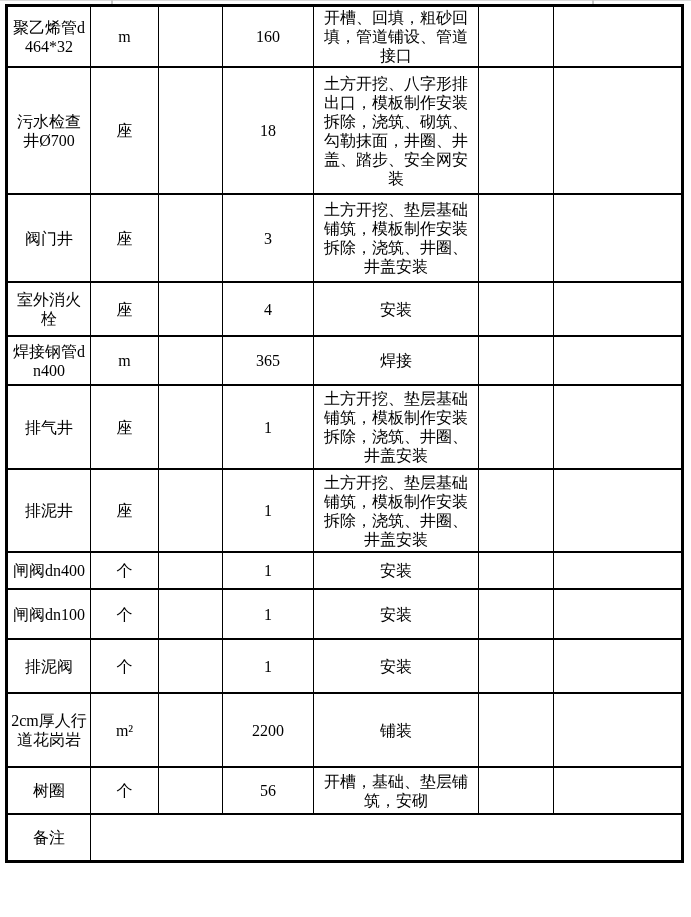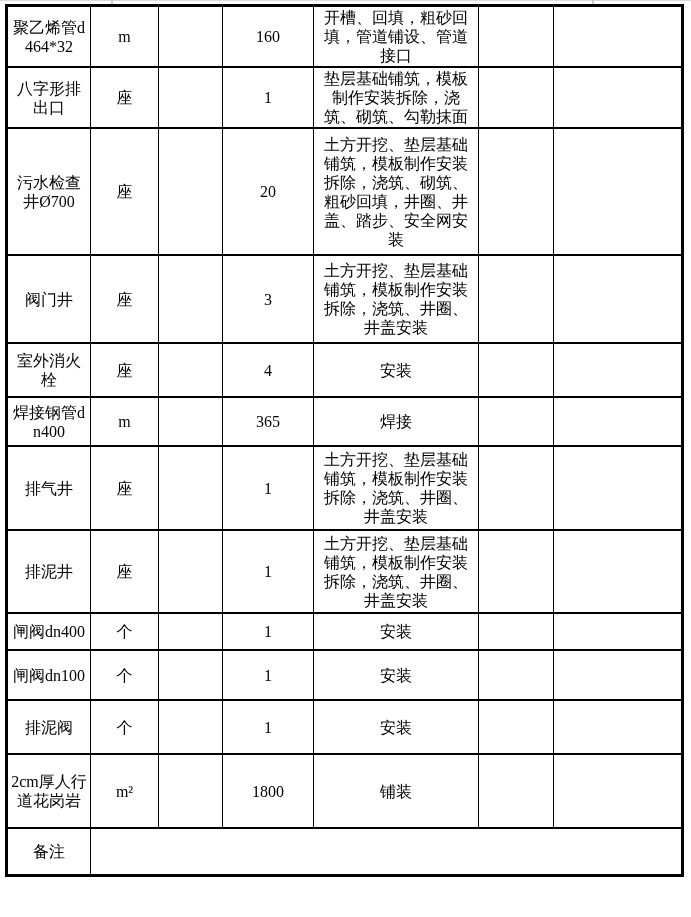--- a/index.html
+++ b/index.html
@@ -43,35 +43,26 @@
     <tbody>
       <tr class="h56">
         <td>聚乙烯管d464*32</td>
         <td>m</td>
         <td></td>
         <td>160</td>
         <td class="desc">开槽、回填，粗砂回填，管道铺设、管道接口</td>
         <td></td>
         <td></td>
       </tr>
-      <tr class="h61">
-        <td>八字形排出口</td>
-        <td>座</td>
-        <td></td>
-        <td>1</td>
-        <td class="desc">垫层基础铺筑，模板制作安装拆除，浇筑、砌筑、勾勒抹面</td>
-        <td></td>
-        <td></td>
-      </tr>
       <tr class="h127">
         <td>污水检查井Ø700</td>
         <td>座</td>
         <td></td>
-        <td>20</td>
-        <td class="desc">土方开挖、垫层基础铺筑，模板制作安装拆除，浇筑、砌筑、粗砂回填，井圈、井盖、踏步、安全网安装</td>
+        <td>18</td>
+        <td class="desc">土方开挖、八字形排出口，模板制作安装拆除，浇筑、砌筑、勾勒抹面，井圈、井盖、踏步、安全网安装</td>
         <td></td>
         <td></td>
       </tr>
       <tr class="h88">
         <td>阀门井</td>
         <td>座</td>
         <td></td>
         <td>3</td>
         <td class="desc">土方开挖、垫层基础铺筑，模板制作安装拆除，浇筑、井圈、井盖安装</td>
         <td></td>
@@ -137,22 +128,31 @@
         <td></td>
         <td>1</td>
         <td class="desc">安装</td>
         <td></td>
         <td></td>
       </tr>
       <tr class="h65">
         <td>2cm厚人行道花岗岩</td>
         <td>m²</td>
         <td></td>
-        <td>1800</td>
+        <td>2200</td>
         <td class="desc">铺装</td>
+        <td></td>
+        <td></td>
+      </tr>
+      <tr class="h47">
+        <td>树圈</td>
+        <td>个</td>
+        <td></td>
+        <td>56</td>
+        <td class="desc">开槽，基础、垫层铺筑，安砌</td>
         <td></td>
         <td></td>
       </tr>
       <tr class="h47">
         <td>备注</td>
         <td colspan="6"></td>
       </tr>
     </tbody>
   </table>
 </div>

